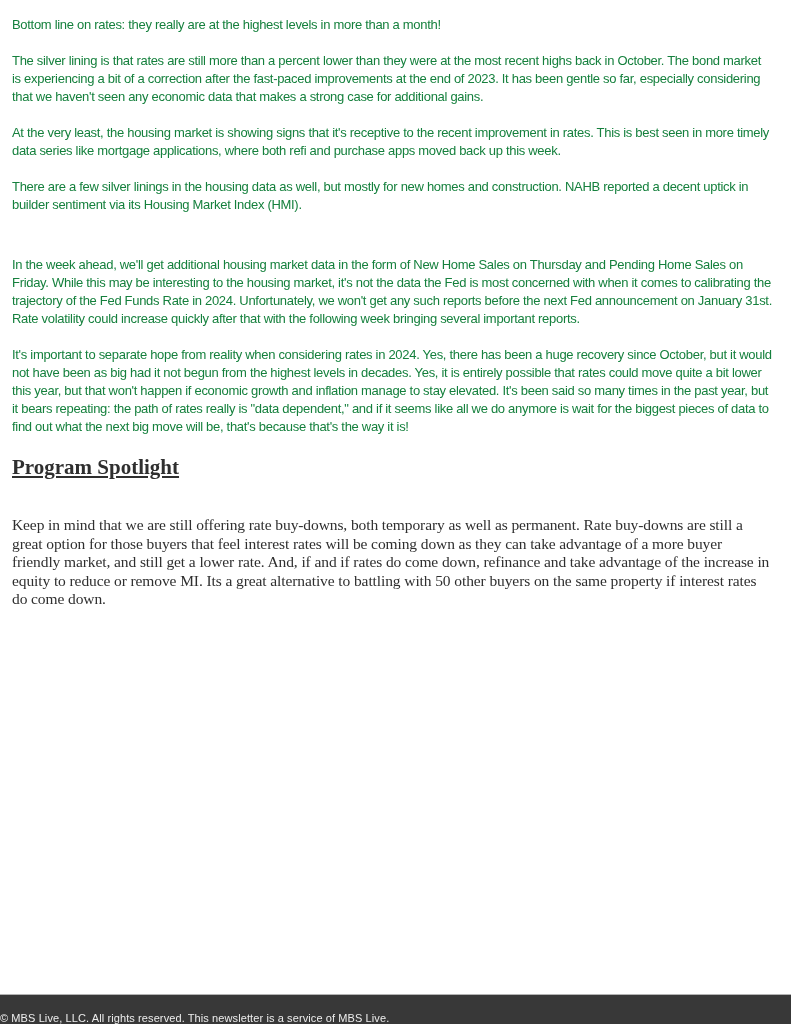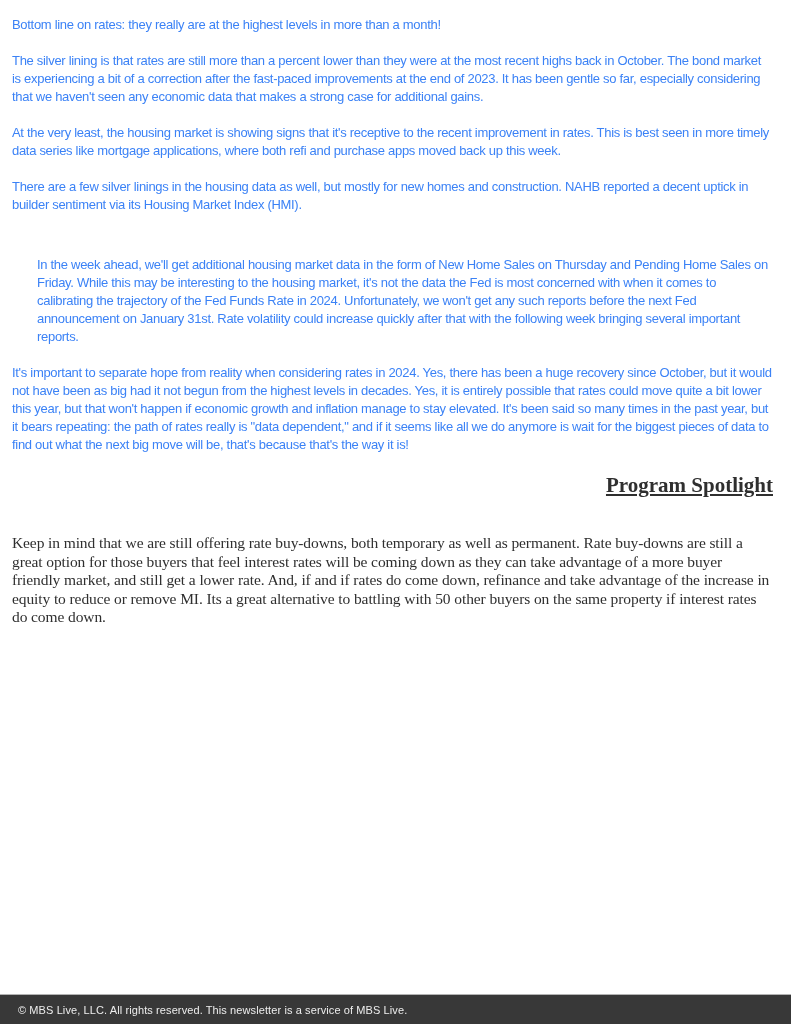--- a/index.html
+++ b/index.html
@@ -15,56 +15,53 @@
     overflow: hidden;
   }
   .content {
     padding: 16px 18px 0 12px;
   }
   p.sans {
     font-family: "Liberation Sans", "DejaVu Sans", sans-serif;
     font-size: 13px;
     line-height: 18px;
     letter-spacing: -0.3px;
-    color: #3b82f6;
+    color: #15803d;
     margin: 0 0 18px 0;
   }
   p.sans.large-gap {
     margin-top: 42px;
-    margin-left: 25px;
   }
   h2.spotlight-heading {
     font-family: "Liberation Serif", "DejaVu Serif", serif;
     font-size: 21px;
     font-weight: bold;
     line-height: 26px;
     color: #2f2f2f;
     text-decoration: underline;
     margin: 14px 0 0 0;
-    text-align: right;
   }
   p.serif {
     font-family: "Liberation Serif", "DejaVu Serif", serif;
     font-size: 15.5px;
     line-height: 18.5px;
     letter-spacing: -0.1px;
     color: #2f2f2f;
     margin: 36px 0 0 0;
   }
   .footer {
     position: absolute;
     left: 0;
     right: 0;
     bottom: 0;
     height: 30px;
     background: #383838;
     border-top: 1px solid #b3b3b3;
     display: flex;
-    align-items: center;
-    padding-left: 18px;
+    align-items: flex-end;
     box-sizing: border-box;
   }
   .footer-text {
     font-family: "Liberation Sans", "DejaVu Sans", sans-serif;
     font-size: 11px;
     color: #ededed;
     letter-spacing: 0.1px;
   }
 </style>
 </head>

